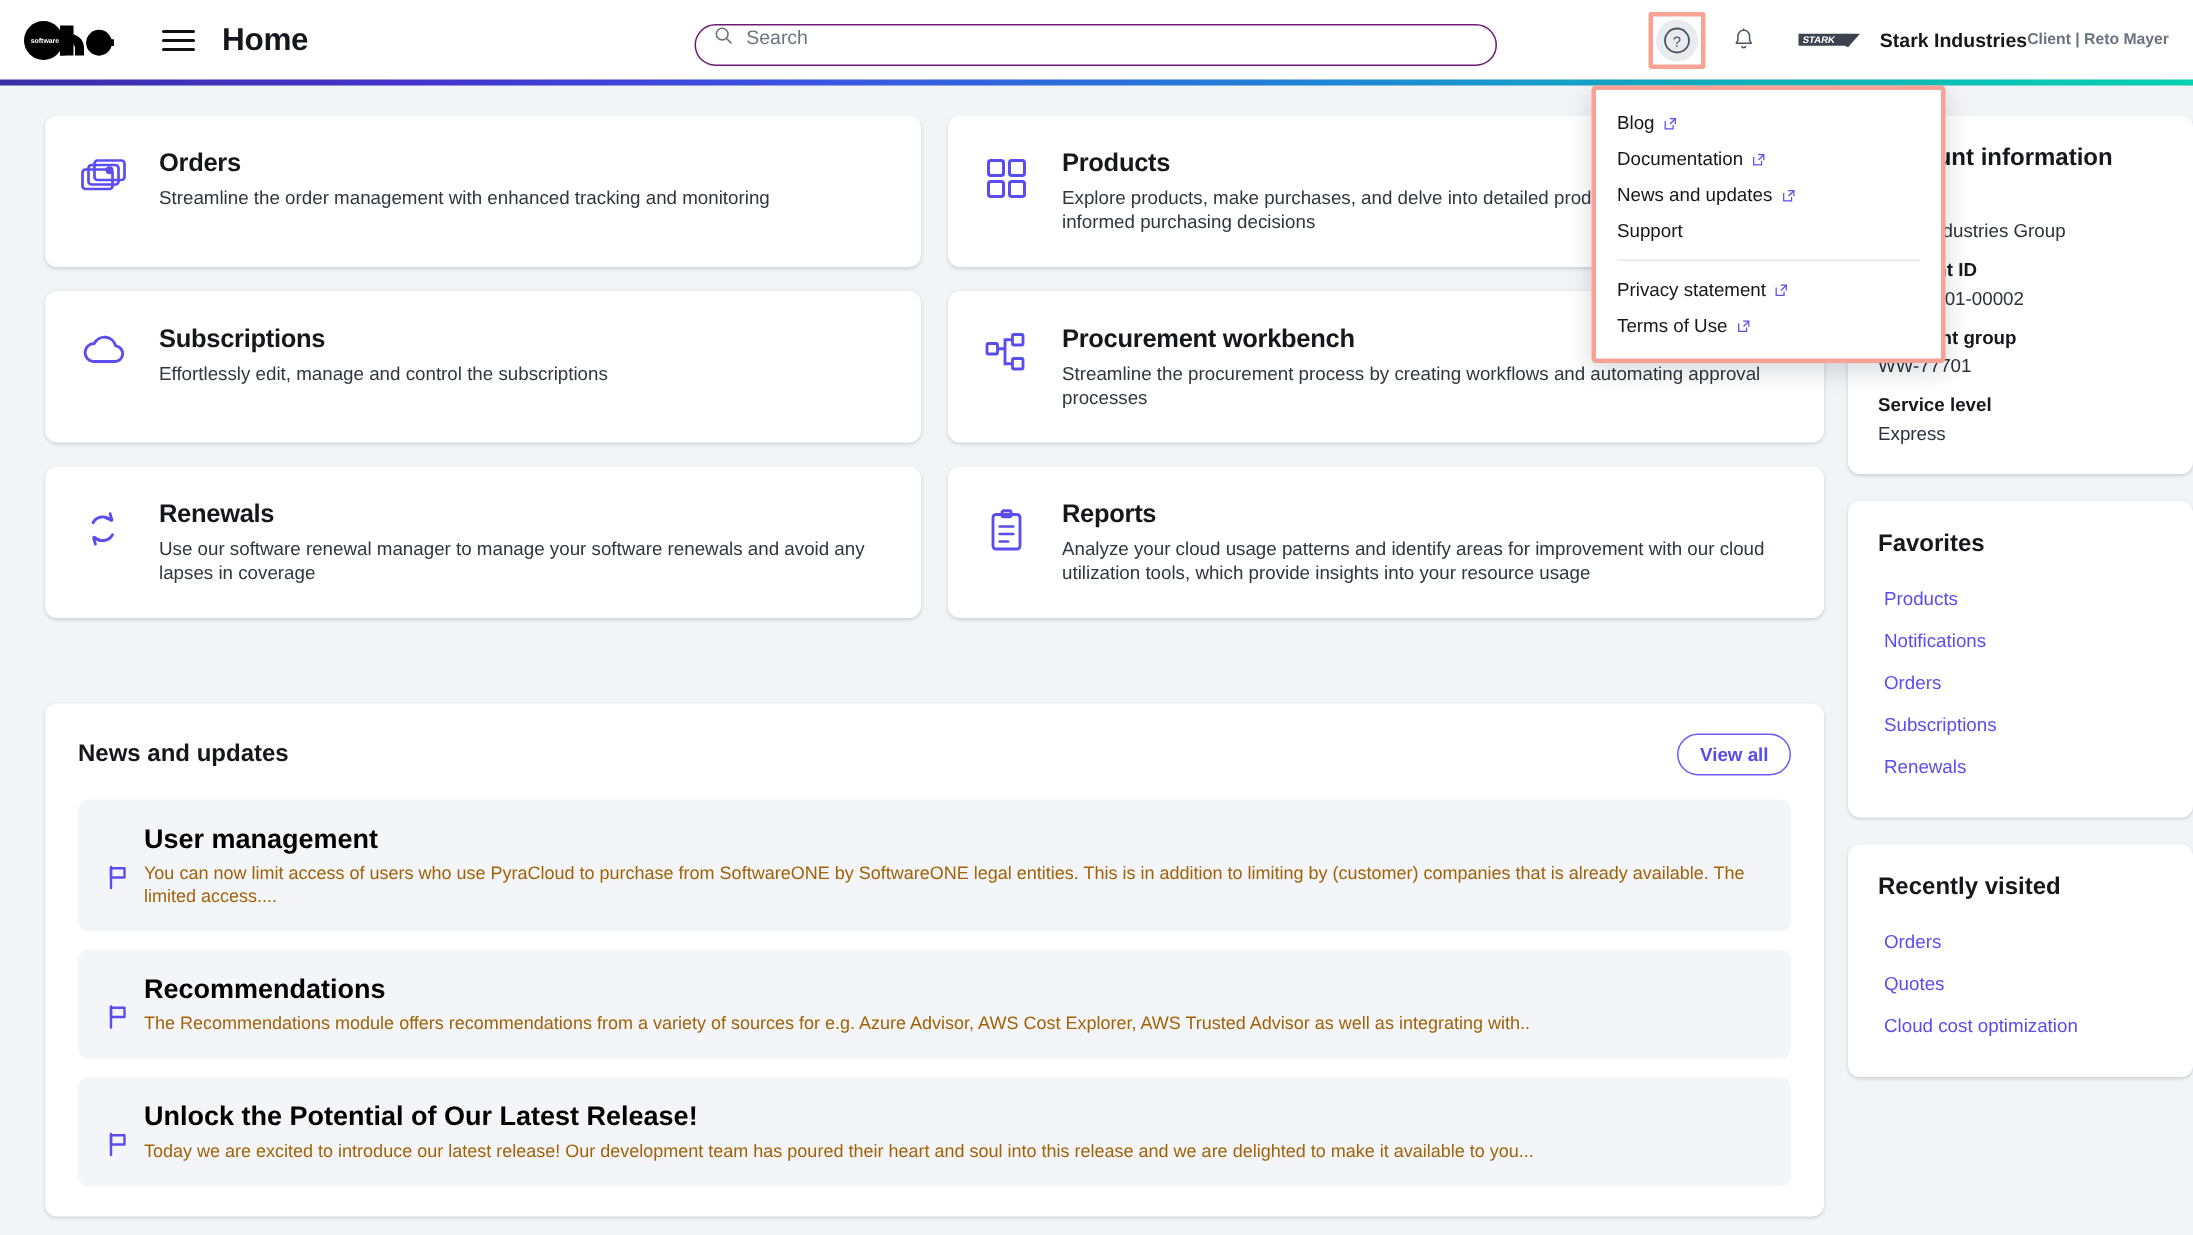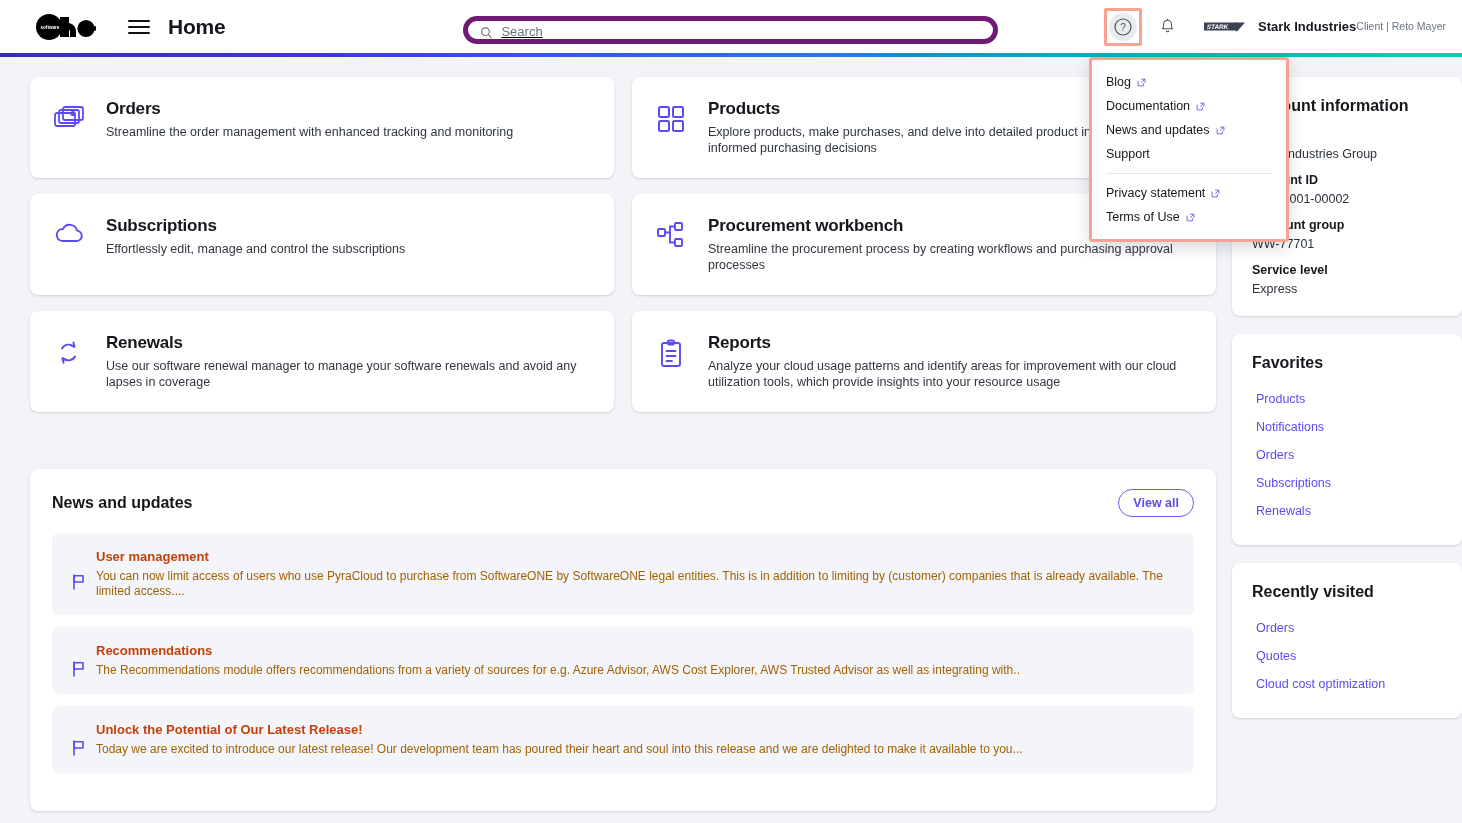--- a/index.html
+++ b/index.html
@@ -6,31 +6,31 @@
   html, body {
     width: 1462px; height: 823px;
     background: #f2f4f7;
     font-family: "Liberation Sans", sans-serif;
     overflow: hidden;
   }
 
   
   .header {
     position: absolute; top:0; left:0; width:1462px; height:53px;
-    background:#ffffff; display:flex; align-items:center;padding-left:20px;
+    background:#ffffff; display:flex; align-items:center;
   }
   .logo-wrap { margin-left:16px; width:62px; height:30px; display:flex; align-items:center; }
   .hamburger { margin-left:30px; width:22px; display:flex; flex-direction:column; gap:4px; cursor:pointer; }
   .hamburger span { display:block; height:2px; background:#111; border-radius:1px; }
   .page-title { margin-left:18px; font-size:21px; font-weight:700; color:#16161d; letter-spacing:-0.2px; }
 
   .search-box {
     position:absolute; left:463px; top:16px; width:535px; height:28px;
-    border:5px solid #701a75; border-radius:14px; background:#fff;
-    display:flex; align-items:flex-end; padding:0 12px; gap:9px;text-decoration:underline;
+    border:1px solid #701a75; border-radius:14px; background:#fff;
+    display:flex; align-items:flex-start; padding:0 12px; gap:9px;
   }
   .search-box input {
     border:none; outline:none; font-size:13px; color:#5a6472;
     font-family:"Liberation Sans", sans-serif; width:100%; background:transparent;
   }
   .search-box input::placeholder { color:#6b7280; }
 
   .hdr-right { position:absolute; right:10px; top:0; height:53px; display:flex; align-items:center; gap:0; }
   .help-highlight {
     width:38px; height:38px; border:3px solid #f7a293; border-radius:2px;
@@ -39,21 +39,21 @@
   .help-circle {
     width:28px; height:28px; border-radius:50%; background:#e9ebef;
     display:flex; align-items:center; justify-content:center; cursor:pointer;
   }
   .bell-btn { width:30px; height:30px; display:flex; align-items:center; justify-content:center; cursor:pointer; margin-right:22px;}
   .brand-logo {
     width:42px; height:16px; margin-right:12px; display:flex; align-items:center; justify-content:center;
   }
   .acct-text { display:flex; flex-direction:row; margin-right:6px; }
   .acct-name { font-size:13px; font-weight:700; color:#16161d; line-height:15px; }
-  .acct-sub { font-size:10.5px; color:#6b7280; line-height:14px; }
+  .acct-sub { font-size:10.5px; color:#6b7280; line-height:14px;font-weight:bold; }
 
   
   .grad-bar {
     position:absolute; top:53px; left:0; width:1462px; height:4px;
     background: linear-gradient(90deg, #3b2fa8 0%, #4232c9 18%, #3b52e0 36%, #1f84d6 60%, #0fb5bd 80%, #08cfae 100%);
   }
 
   
   .main { position:absolute; top:57px; left:16px; width:1462px; height:766px; }
 
@@ -84,44 +84,44 @@
     border-radius:15px; font-size:12.5px; padding:6px 14px; cursor:pointer;
     font-family:"Liberation Sans", sans-serif;
     font-weight:bold;
   }
   .news-item {
     background:#f4f5f8; border-radius:7px; display:flex; gap:8px;
     padding:14px 18px 16px 16px; margin-bottom:12px; cursor:pointer;
   }
   .news-flag { width:20px; min-width:20px; display:flex; align-items:center; justify-content:center; margin-top:18px; }
   .news-body { padding-top:2px; }
-  .news-h { font-size:13px; font-weight:700; color:#c2410c; margin-bottom:5px; }
+  .news-h { font-size:18px; font-weight:700; color:#000000; margin-bottom:5px; }
   .news-p { font-size:12px; color:#a16207; line-height:15px; max-width:1080px; }
 
   
   .rail { position:absolute; left:1216px; top:20px; width:230px; }
   .rail-card {
     background:#fff; border-radius:8px; padding:20px;
     box-shadow:0 1px 3px rgba(16,24,40,.10), 0 1px 2px rgba(16,24,40,.06);
     margin-bottom:18px;
   }
   .rail-title { font-size:16px; font-weight:700; color:#16161d; margin-bottom:13px; }
   .kv-label { font-size:12.5px; font-weight:700; color:#16161d; margin-top:12px; }
   .kv-label:first-of-type { margin-top:0; }
   .kv-value { font-size:12.5px; color:#2b313b; margin-top:5px; }
   .rail-link {
     display:block; font-size:12.5px; color:#5b4cf0; text-decoration:none;
     padding:7px 0 7px 4px; cursor:pointer;
   }
 
   
   .help-menu {
-    position:absolute; left:1061px; top:57px; width:200px;
+    position:absolute; left:1061px; top:57px; width:236px;
     background:#fff; border:3px solid #f7a293; border-radius:3px;
-    box-shadow:0 6px 16px rgba(16,24,40,.16); padding:10px 0 10px 0; z-index:50;margin-left:28px;
+    box-shadow:0 6px 16px rgba(16,24,40,.16); padding:10px 0 10px 0; z-index:50;
   }
   .help-item {
     display:flex; align-items:center; gap:6px; font-size:12.5px; color:#16161d;
     padding:5px 14px; cursor:pointer;
   }
   .help-sep { height:1px; background:#e3e6eb; margin:7px 14px; }
 
   .ext { display:inline-block; width:9px; height:9px; }
 </style>
 </head>
@@ -242,21 +242,21 @@
         <div class="tile-ico">
           <svg width="30" height="28" viewBox="0 0 30 28">
             <rect x="2" y="7" width="7" height="7" rx="1" fill="none" stroke="#5b4cf0" stroke-width="1.9"></rect>
             <rect x="19" y="1" width="7" height="7" rx="1" fill="none" stroke="#5b4cf0" stroke-width="1.9"></rect>
             <rect x="19" y="17" width="7" height="7" rx="1" fill="none" stroke="#5b4cf0" stroke-width="1.9"></rect>
             <path d="M9 10.5 H14 V4.5 H19 M14 10.5 V20.5 H19" fill="none" stroke="#5b4cf0" stroke-width="1.9"></path>
           </svg>
         </div>
         <div class="tile-body">
           <div class="tile-title">Procurement workbench</div>
-          <div class="tile-desc">Streamline the procurement process by creating workflows and purchasing approval processes</div>
+          <div class="tile-desc">Streamline the procurement process by creating workflows and automating approval processes</div>
         </div>
       </div>
     </div>
 
     <div class="tile-row">
       <div class="tile">
         <div class="tile-ico">
           <svg width="26" height="28" viewBox="0 0 26 28">
             <path d="M6 9.5 a7.5 7.5 0 0 1 12-1.6" fill="none" stroke="#5b4cf0" stroke-width="1.9" stroke-linecap="round"></path>
             <path d="M14.5 6.2 L18.6 7.7 L17.4 3.4" fill="none" stroke="#5b4cf0" stroke-width="1.9" stroke-linecap="round" stroke-linejoin="round"></path>

